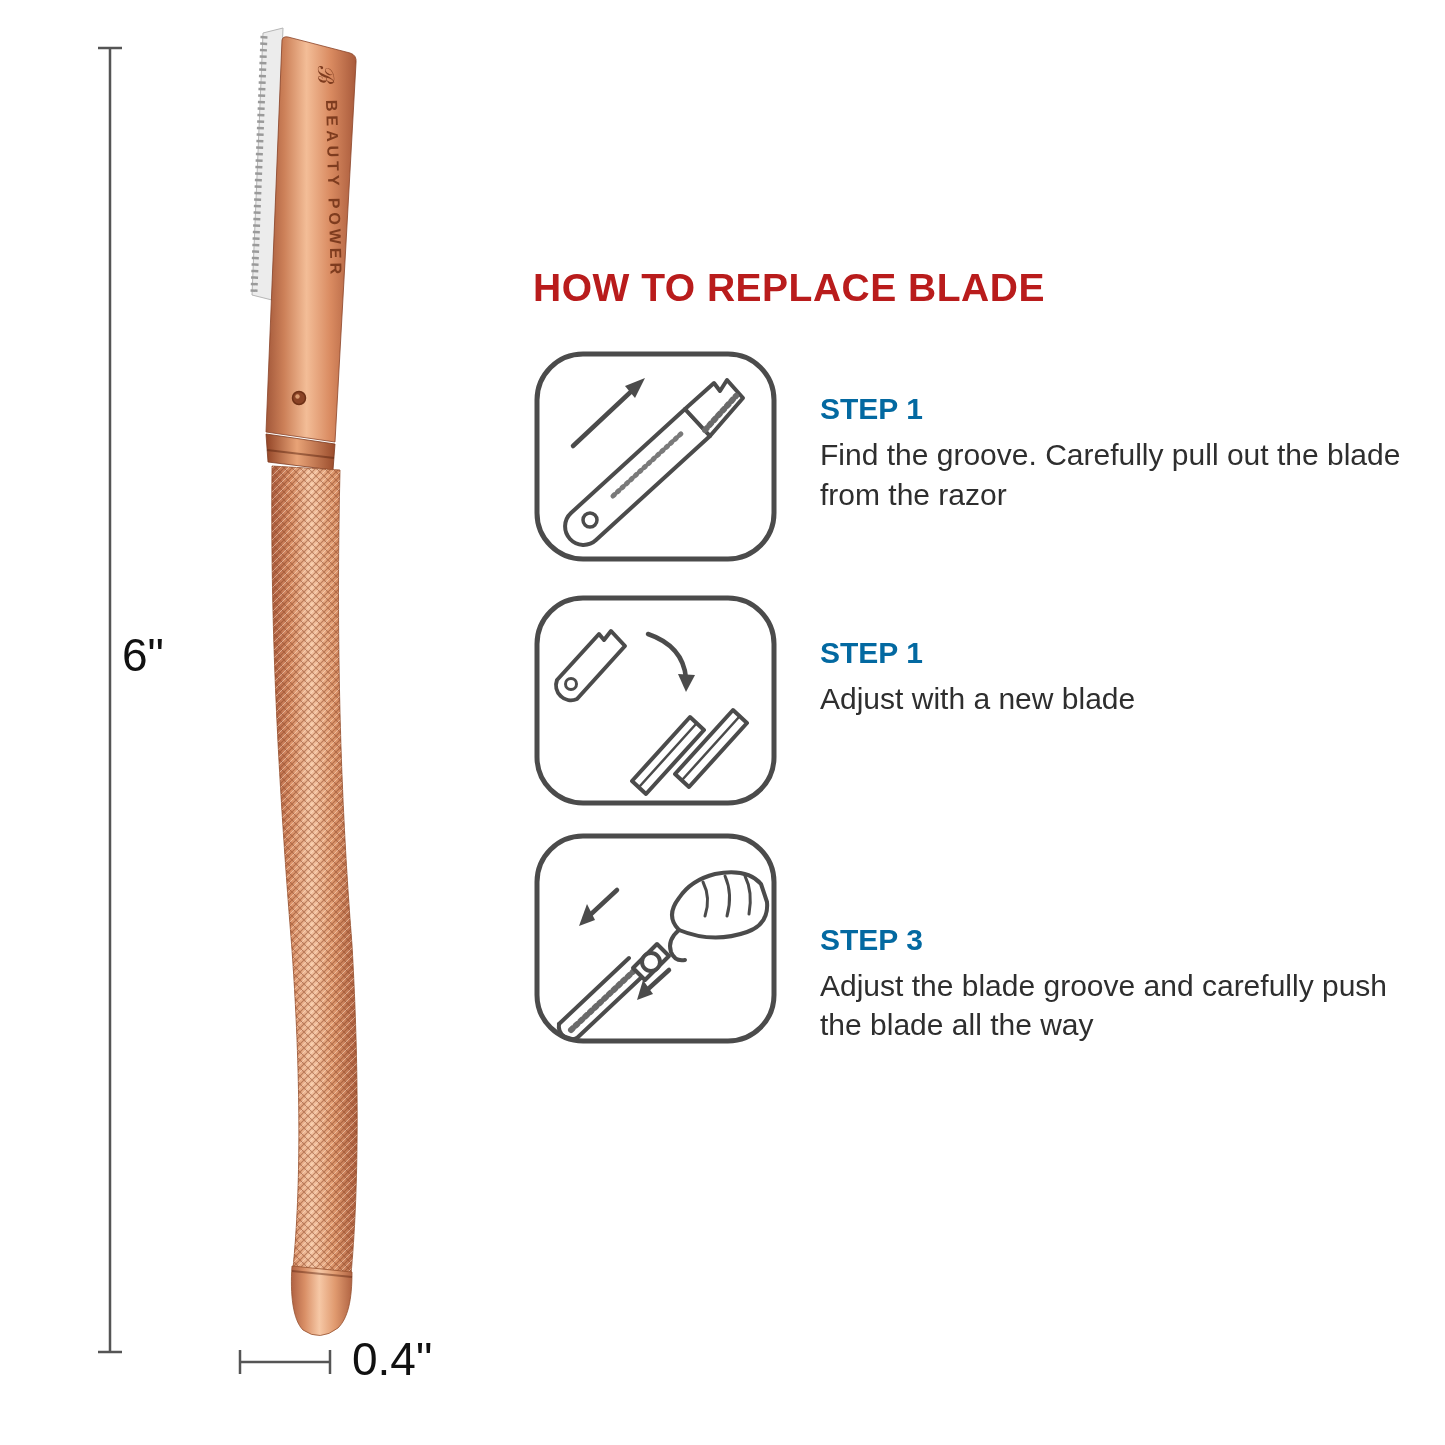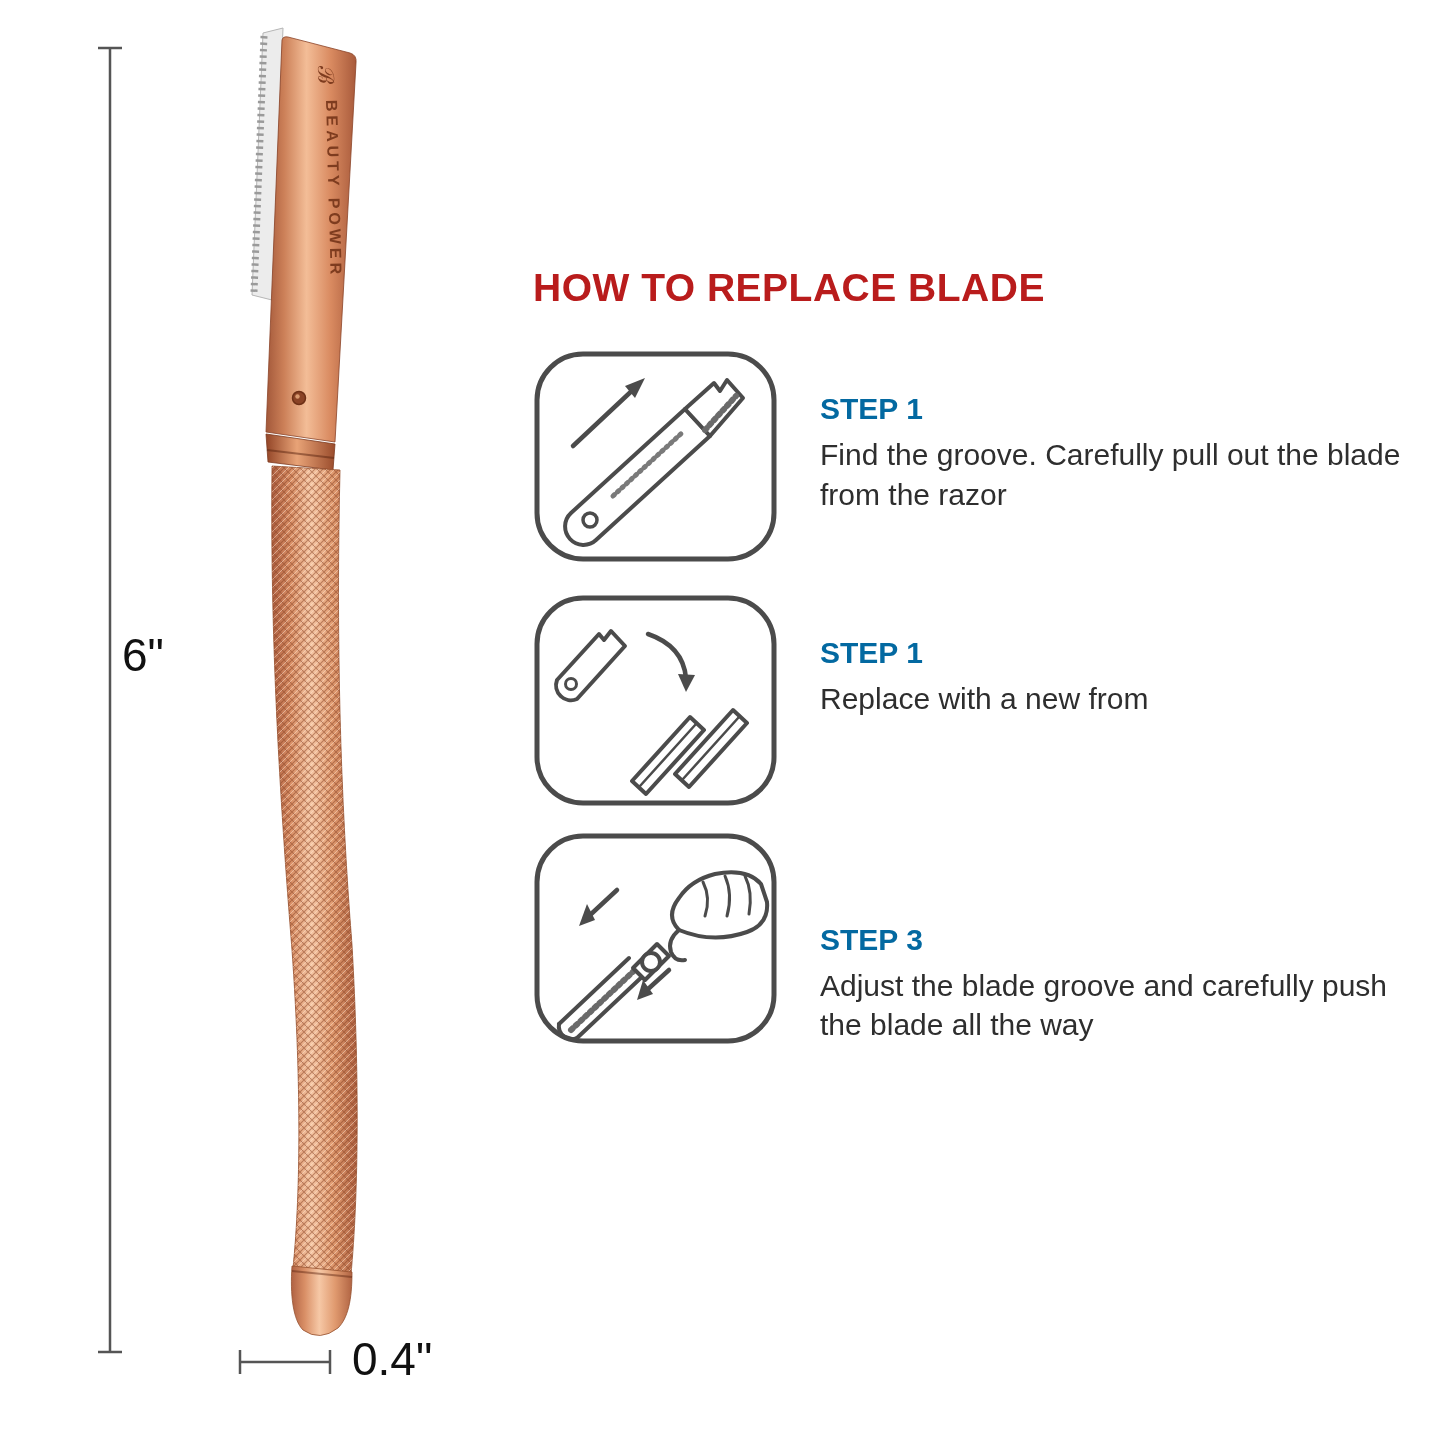--- a/index.html
+++ b/index.html
@@ -130,21 +130,21 @@
         <path d="M 115 40 Q 150 52 153 84" stroke-width="4.5"></path>
         <polygon points="153,98 145,80 162,81" fill="#4b4b4b" stroke="none"></polygon>
         <path d="M 99 187 L 157 123 L 171 136 L 113 200 Z" fill="#fff" stroke-width="4"></path>
         <path d="M 107 192 L 163 130" stroke-width="2.5"></path>
         <path d="M 142 180 L 200 116 L 214 129 L 156 193 Z" fill="#fff" stroke-width="4"></path>
         <path d="M 150 185 L 206 123" stroke-width="2.5"></path>
       </svg>
     </div>
     <div class="step-text">
       <div class="step-label">STEP 1</div>
-      <div class="step-desc">Replace with a new from</div>
+      <div class="step-desc">Adjust with a new blade</div>
     </div>
   </div>
 
   <div class="step-row step-row-3">
     <div class="step-icon">
       <svg width="245" height="213" viewBox="0 0 245 213" xmlns="http://www.w3.org/2000/svg" fill="none" stroke="#4b4b4b" stroke-linecap="round" stroke-linejoin="round">
         <rect x="4" y="4" width="237" height="205" rx="46" fill="#fff" stroke-width="5"></rect>
         <path d="M 26 192 L 96 126" stroke-width="4"></path>
         <path d="M 44 206 L 112 142" stroke-width="4"></path>
         <path d="M 26 192 A 13 13 0 0 0 44 206" stroke-width="4"></path>

